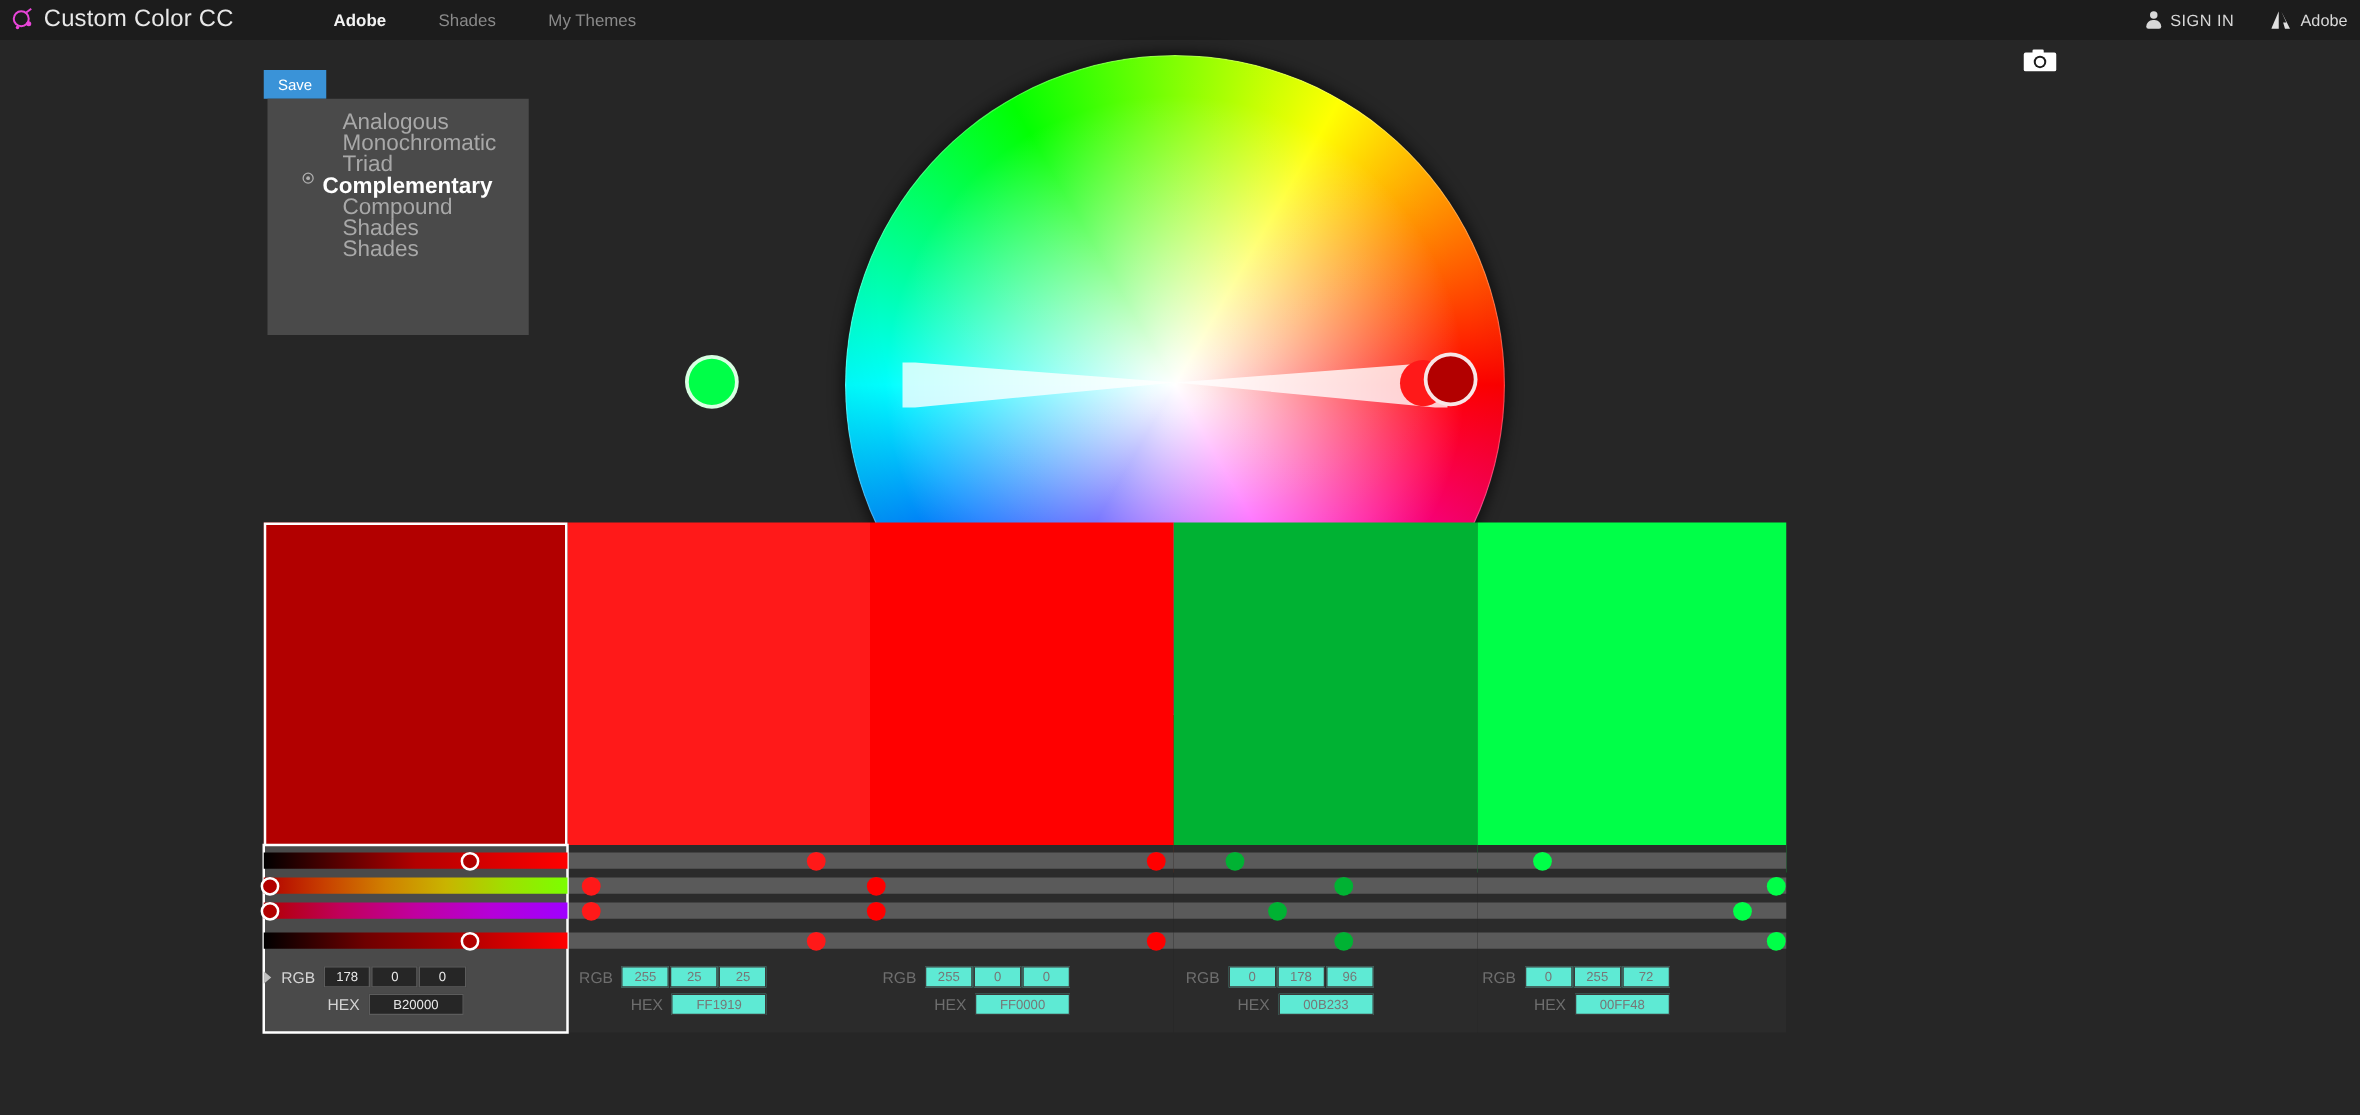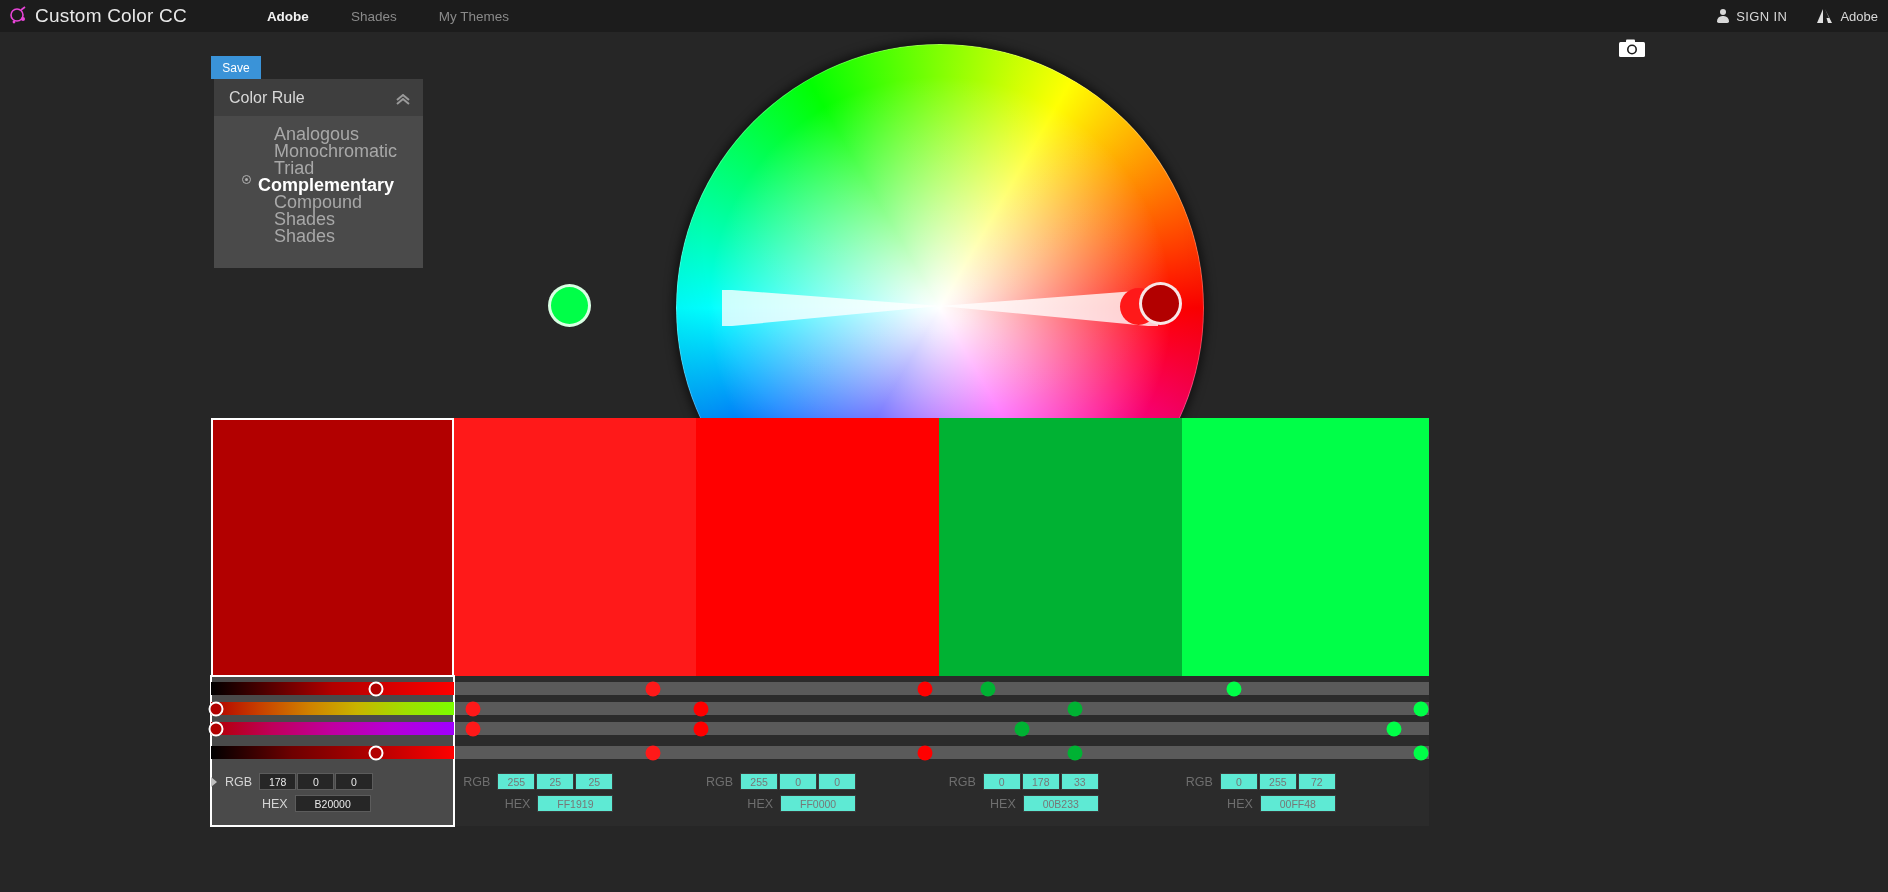--- a/index.html
+++ b/index.html
@@ -182,29 +182,20 @@
 <div id="camera-btn">
   <svg width="28" height="22" viewBox="0 0 28 22">
     <rect x="1" y="4" width="26" height="15" rx="1.5" fill="#ffffff"></rect>
     <rect x="8" y="1.5" width="9" height="4" rx="1" fill="#ffffff"></rect>
     <circle cx="14" cy="11.5" r="5" fill="#1c1c1c"></circle>
     <circle cx="14" cy="11.5" r="3.4" fill="#ffffff"></circle>
   </svg>
 </div>
 
 <div id="rule-panel">
-  <div id="rule-header">
-    <span id="rule-title">Color Rule</span>
-    <span id="rule-collapse">
-      <svg width="16" height="12" viewBox="0 0 16 12">
-        <polyline points="2,6 8,1 14,6" fill="none" stroke="#9a9a9a" stroke-width="2"></polyline>
-        <polyline points="2,10 8,5 14,10" fill="none" stroke="#9a9a9a" stroke-width="2"></polyline>
-      </svg>
-    </span>
-  </div>
   <div id="rule-list">
     <div class="rule-item">
       <span class="radio"></span>
       <span class="rlabel">Analogous</span>
     </div>
     <div class="rule-item">
       <span class="radio"></span>
       <span class="rlabel">Monochromatic</span>
     </div>
     <div class="rule-item">
@@ -394,21 +385,21 @@
         <div class="strack flat"></div>
         <div class="dot" style="left:56%;background:#00B233"></div>
       </div>
     </div>
     <div class="vals">
       <div class="vrow">
         <span class="vspacer"></span>
         <span class="vlabel" style="flex:none;width:auto">RGB</span>
         <span class="vbox rgb-box">0</span>
         <span class="vbox rgb-box">178</span>
-        <span class="vbox rgb-box">33</span>
+        <span class="vbox rgb-box">96</span>
         <span style="width:82px"></span>
       </div>
       <div class="vrow">
         <span class="vspacer"></span>
         <span class="vlabel" style="flex:none;width:auto">HEX</span>
         <span class="vbox hex-box">00B233</span>
         <span style="width:82px"></span>
       </div>
     </div>
   </div>

